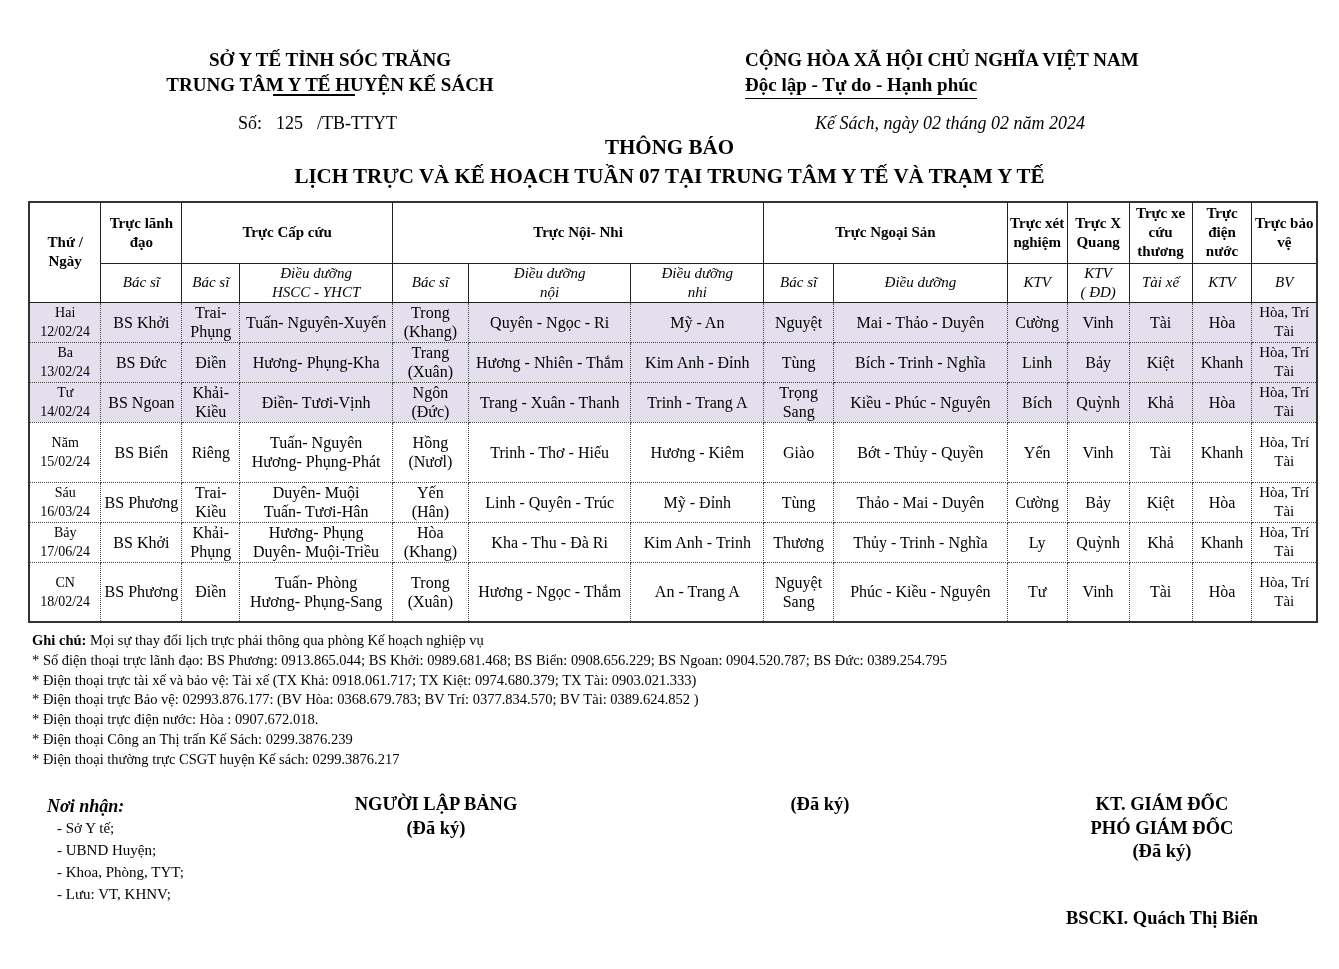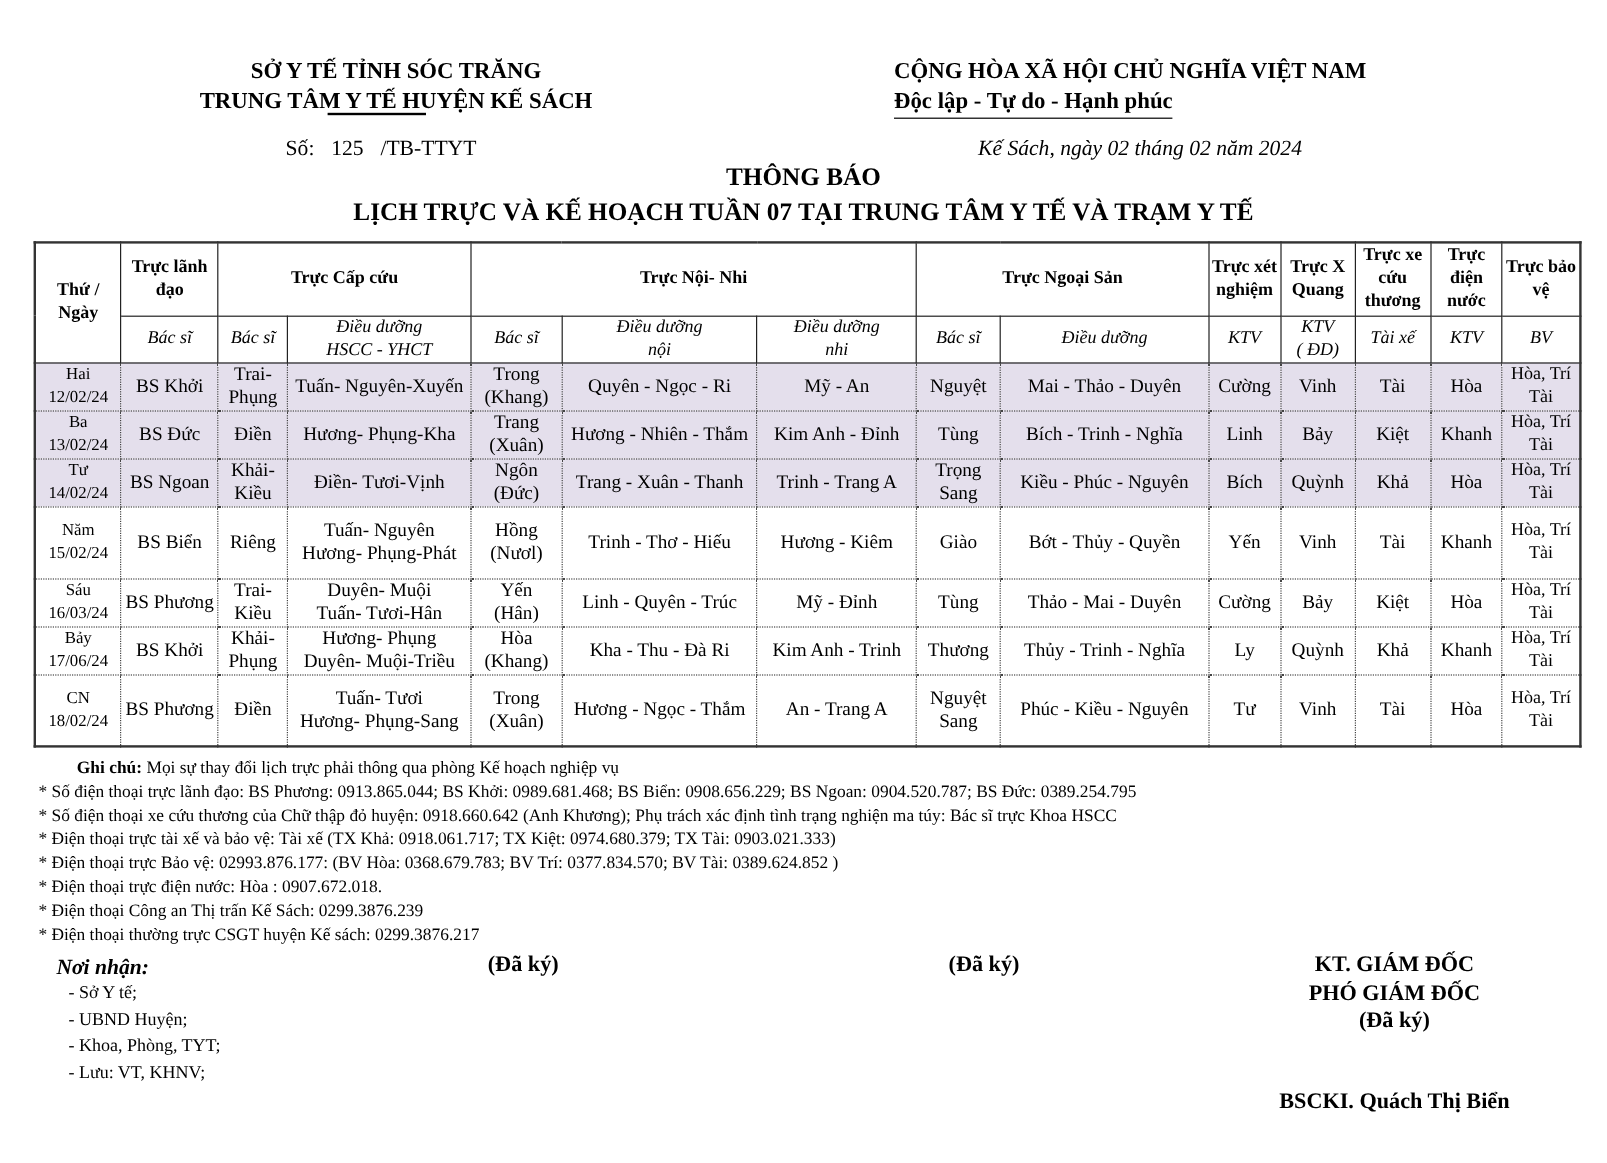--- a/index.html
+++ b/index.html
@@ -24,21 +24,21 @@
   table.sched tbody td { border-style: dotted; border-color: #444; }
   table.sched tbody tr.shade td { background: #e4dfec; }
   tr.h1 { height: 61px; }
   tr.h2 { height: 38px; }
   tr.r2 { height: 40px; }
   tr.r3 { height: 60px; }
   td.day { font-size: 14px; line-height: 18px; }
   td.bv { font-size: 15px; line-height: 18px; }
 
   .notes { position: absolute; left: 32px; top: 631px; font-size: 14.5px; line-height: 19.8px; }
-  .notes b { font-weight: bold; margin-left: 32px; }
+  .notes b { font-weight: bold; }
 
   .recv { position: absolute; left: 47px; top: 795px; font-size: 15px; line-height: 22px; }
   .recv .lbl { font-weight: bold; font-style: italic; font-size: 18px; }
   .recv .it { padding-left: 10px; }
 
   .sig { position: absolute; text-align: center; font-weight: bold; font-size: 18.5px; line-height: 23.5px; }
   .sig .name { position: absolute; left: 0; width: 100%; white-space: nowrap; }
 </style>
 </head>
 <body>
@@ -316,21 +316,21 @@
       <tr class="r3">
         <td class="day">
           <div>CN</div>
           <div>18/02/24</div>
         </td>
         <td>BS Phương</td>
         <td>
           <div>Điền</div>
         </td>
         <td>
-          <div>Tuấn- Tươi</div>
+          <div>Tuấn- Phòng</div>
           <div>Hương- Phụng-Sang</div>
         </td>
         <td>
           <div>Trong</div>
           <div>(Xuân)</div>
         </td>
         <td>Hương - Ngọc - Thắm</td>
         <td>An  -   Trang A</td>
         <td>
           <div>Nguyệt</div>
@@ -345,37 +345,37 @@
           <div>Hòa, Trí</div>
           <div>Tài</div>
         </td>
       </tr>
     </tbody>
 </table>
 
 <div class="notes">
   <div><b>Ghi chú:</b><span> Mọi sự thay đổi lịch trực phải thông qua phòng Kế hoạch nghiệp vụ</span></div>
   <div>* Số điện thoại trực lãnh đạo: BS Phương: 0913.865.044; BS Khởi:  0989.681.468; BS Biển: 0908.656.229; BS Ngoan: 0904.520.787; BS Đức: 0389.254.795</div>
-  <div>* Số điện thoại xe cứu thương của Chữ thập đỏ huyện: 0918.660.642 (Anh Khương); Phụ trách xác định tình trạng nghiện ma túy: Bác sĩ trực Khoa HSCC</div>
   <div>* Điện thoại trực tài xế và bảo vệ: Tài  xế (TX  Khả: 0918.061.717;  TX Kiệt: 0974.680.379; TX Tài: 0903.021.333)</div>
   <div>* Điện thoại trực Bảo vệ: 02993.876.177: (BV Hòa: 0368.679.783; BV Trí: 0377.834.570; BV  Tài: 0389.624.852 )</div>
   <div>* Điện thoại trực điện nước: Hòa : 0907.672.018.</div>
   <div>* Điện thoại Công an Thị trấn Kế Sách: 0299.3876.239</div>
   <div>* Điện thoại thường trực CSGT huyện Kế sách: 0299.3876.217</div>
 </div>
 
 <div class="recv">
   <div class="lbl">Nơi nhận:</div>
   <div class="it">- Sở Y tế;</div>
   <div class="it">- UBND Huyện;</div>
   <div class="it">- Khoa, Phòng, TYT;</div>
   <div class="it">- Lưu: VT, KHNV;</div>
 </div>
 
 <div class="sig" style="left:316px; top:793px; width:240px; height:140px;">
+  <div>NGƯỜI LẬP BẢNG</div>
   <div>(Đã ký)</div>
 </div>
 <div class="sig" style="left:700px; top:793px; width:240px; height:140px;">
   <div>(Đã ký)</div>
 </div>
 <div class="sig" style="left:1042px; top:793px; width:240px; height:140px;">
   <div>KT. GIÁM ĐỐC</div>
   <div>PHÓ GIÁM ĐỐC</div>
   <div>(Đã ký)</div>
   <div class="name" style="top:114px;">BSCKI. Quách Thị Biển</div>

